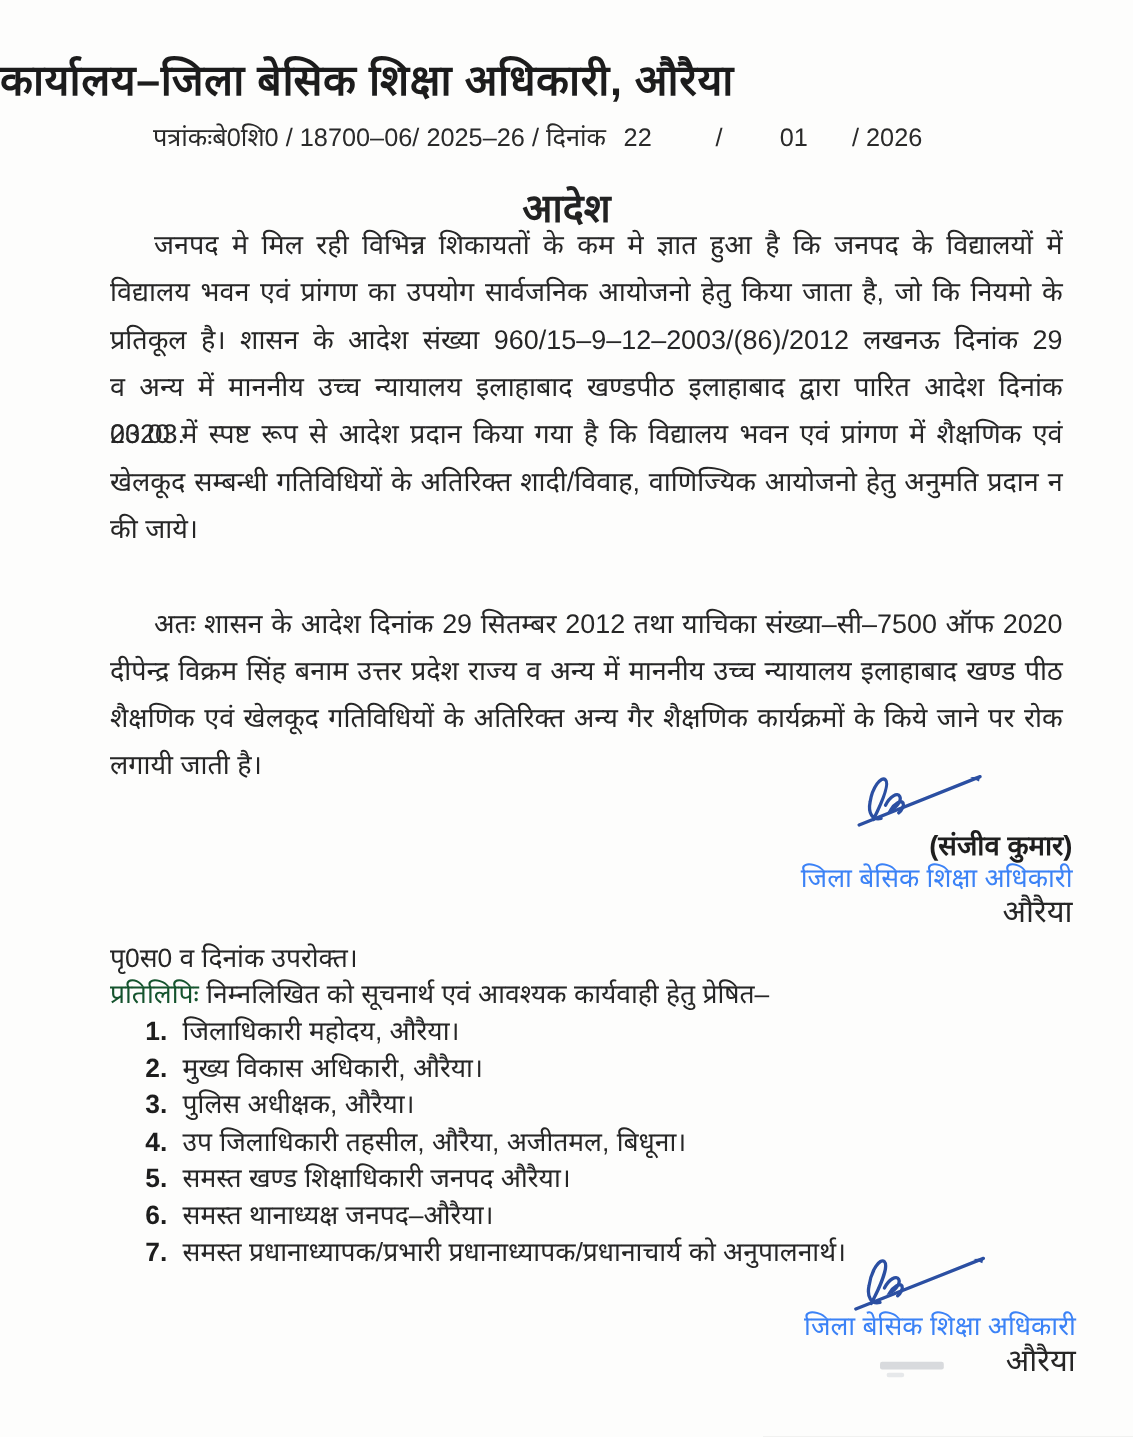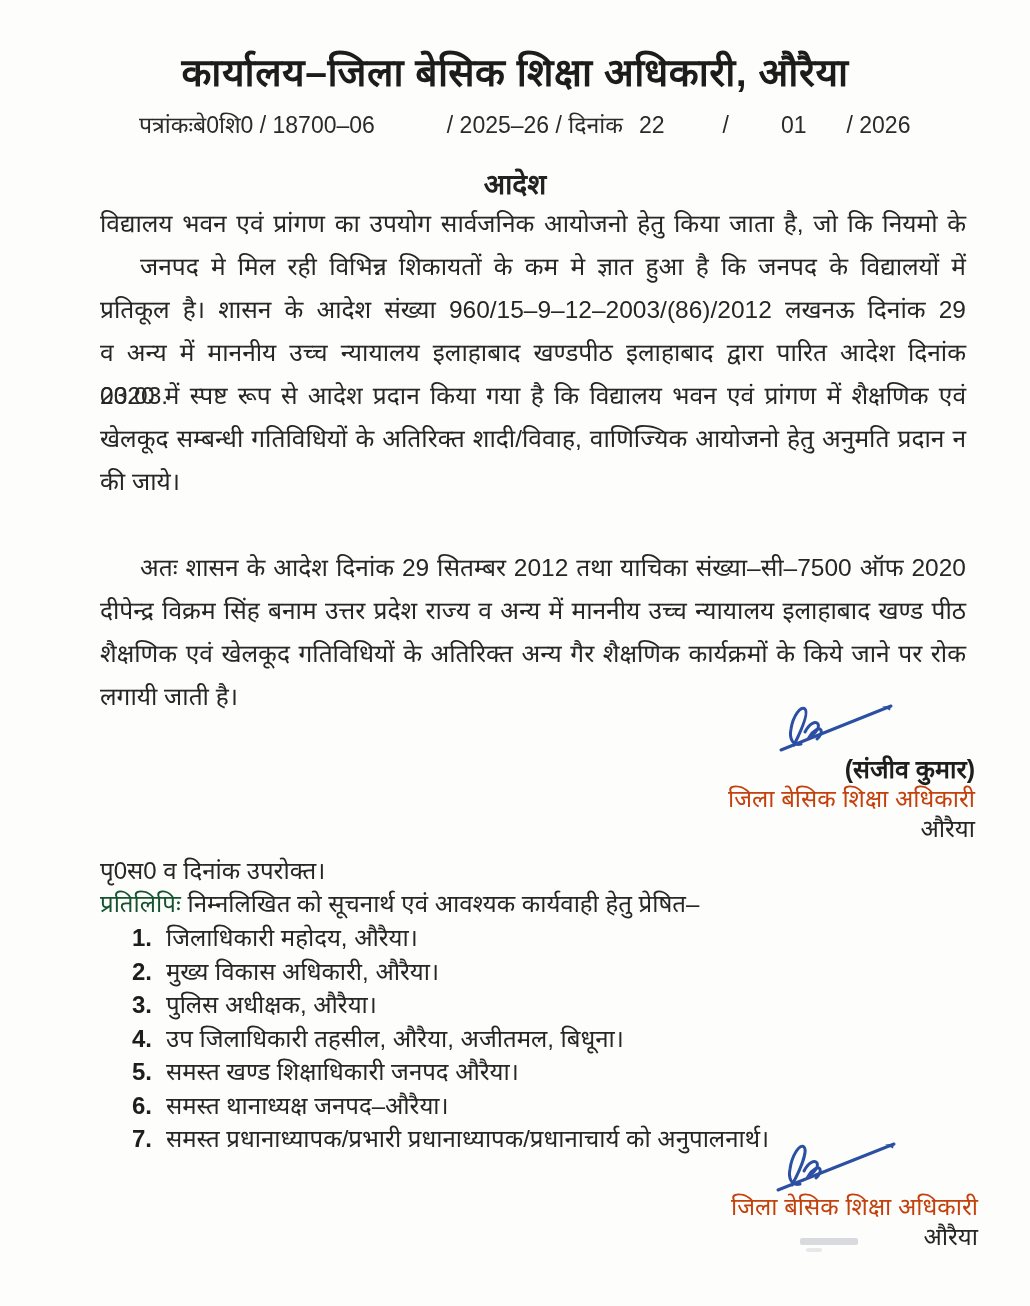--- a/index.html
+++ b/index.html
@@ -7,55 +7,55 @@
     position:relative;
     width:1030px;height:1306px;
     margin:0 auto;
     background:#fdfdfc;
     font-family:"Liberation Sans","DejaVu Sans",sans-serif;
     color:#242424;
     overflow:hidden;
   }
   .title{
     position:absolute;top:44px;left:0;width:100%;
-    text-align:center;font-size:39px;font-weight:700;color:#1c1c1c;
+    text-align:left;font-size:39px;font-weight:700;color:#1c1c1c;
     letter-spacing:.5px;
   }
   .refline{
     position:absolute;top:108px;left:139px;width:790px;
     font-size:23px;display:flex;align-items:baseline;white-space:nowrap;color:#2a2a2a;
   }
-  .refline .ref-session{margin-left:72px;}
+  .refline .ref-session{}
   .refline .ref-day{margin-left:16px;}
   .refline .ref-sep1{margin-left:58px;}
   .refline .ref-month{margin-left:52px;}
   .refline .ref-year{margin-left:40px;}
   .order-heading{
     position:absolute;top:164px;left:0;width:100%;
-    text-align:center;font-size:28px;font-weight:600;color:#222;
+    text-align:center;font-size:36px;font-weight:600;color:#222;
   }
   .para{
     position:absolute;left:100px;width:866px;font-size:24.5px;color:#262626;
   }
   .para1{top:202px;}
   .para2{top:546px;}
   .jline{
     height:43px;line-height:43px;
     text-align:justify;text-align-last:justify;
     white-space:normal;
   }
   .jline.first{text-indent:40px;}
   .jline.last{text-align:left;text-align-last:left;}
   .sig-block{position:absolute;text-align:right;}
   .sig1{top:698px;left:700px;width:275px;}
   .sig2{top:1134px;left:698px;width:280px;}
   .sig-svg{display:block;margin:0 auto;}
   .sig-name{font-size:25px;font-weight:700;color:#1e1e1e;line-height:30px;margin-top:2px;}
-  .sig-desg{font-size:24px;color:#c2410c;line-height:30px;}
-  .sig-dist{font-size:24px;color:#262626;line-height:30px;}
+  .sig-desg{font-size:24px;color:#3b82f6;line-height:30px;}
+  .sig-dist{font-size:28px;color:#262626;line-height:30px;}
   .ps-line{position:absolute;top:853px;left:100px;font-size:24px;color:#262626;}
   .copy-line{position:absolute;top:886px;left:100px;font-size:24px;color:#262626;}
   .copy-label{font-weight:400;color:#14532d;}
   .copy-list{position:absolute;top:921px;left:132px;width:820px;font-size:24px;color:#262626;}
   .copy-item{display:flex;height:33.5px;line-height:33.5px;align-items:baseline;}
   .copy-no{font-weight:700;width:34px;flex:0 0 34px;color:#1d1d1d;}
   .smudge{
     position:absolute;top:1238px;left:800px;width:58px;height:7px;
     background:#b9bdc2;opacity:.55;border-radius:2px;
   }
@@ -76,22 +76,22 @@
     <span class="ref-session">/ 2025–26 / दिनांक</span>
     <span class="ref-day">22</span>
     <span class="ref-sep1">/</span>
     <span class="ref-month">01</span>
     <span class="ref-year">/ 2026</span>
   </div>
 
   <div class="order-heading">आदेश</div>
 
   <div class="para para1">
+    <div class="jline first">जनपद मे मिल रही विभिन्न शिकायतों के कम मे ज्ञात हुआ है कि जनपद के विद्यालयों में</div>
     <div class="jline">विद्यालय भवन एवं प्रांगण का उपयोग सार्वजनिक आयोजनो हेतु किया जाता है, जो कि नियमो के</div>
-    <div class="jline first">जनपद मे मिल रही विभिन्न शिकायतों के कम मे ज्ञात हुआ है कि जनपद के विद्यालयों में</div>
     <div class="jline">प्रतिकूल है। शासन के आदेश संख्या 960/15–9–12–2003/(86)/2012 लखनऊ दिनांक 29</div>
     <div class="jline">व अन्य में माननीय उच्च न्यायालय इलाहाबाद खण्डपीठ इलाहाबाद द्वारा पारित आदेश दिनांक 03.03.</div>
     <div class="jline">2020 में स्पष्ट रूप से आदेश प्रदान किया गया है कि विद्यालय भवन एवं प्रांगण में शैक्षणिक एवं</div>
     <div class="jline">खेलकूद सम्बन्धी गतिविधियों के अतिरिक्त शादी/विवाह, वाणिज्यिक आयोजनो हेतु अनुमति प्रदान न</div>
     <div class="jline last">की जाये।</div>
   </div>
 
   <div class="para para2">
     <div class="jline first">अतः शासन के आदेश दिनांक 29 सितम्बर 2012 तथा याचिका संख्या–सी–7500 ऑफ 2020</div>
     <div class="jline">दीपेन्द्र विक्रम सिंह बनाम उत्तर प्रदेश राज्य व अन्य में माननीय उच्च न्यायालय इलाहाबाद खण्ड पीठ</div>

